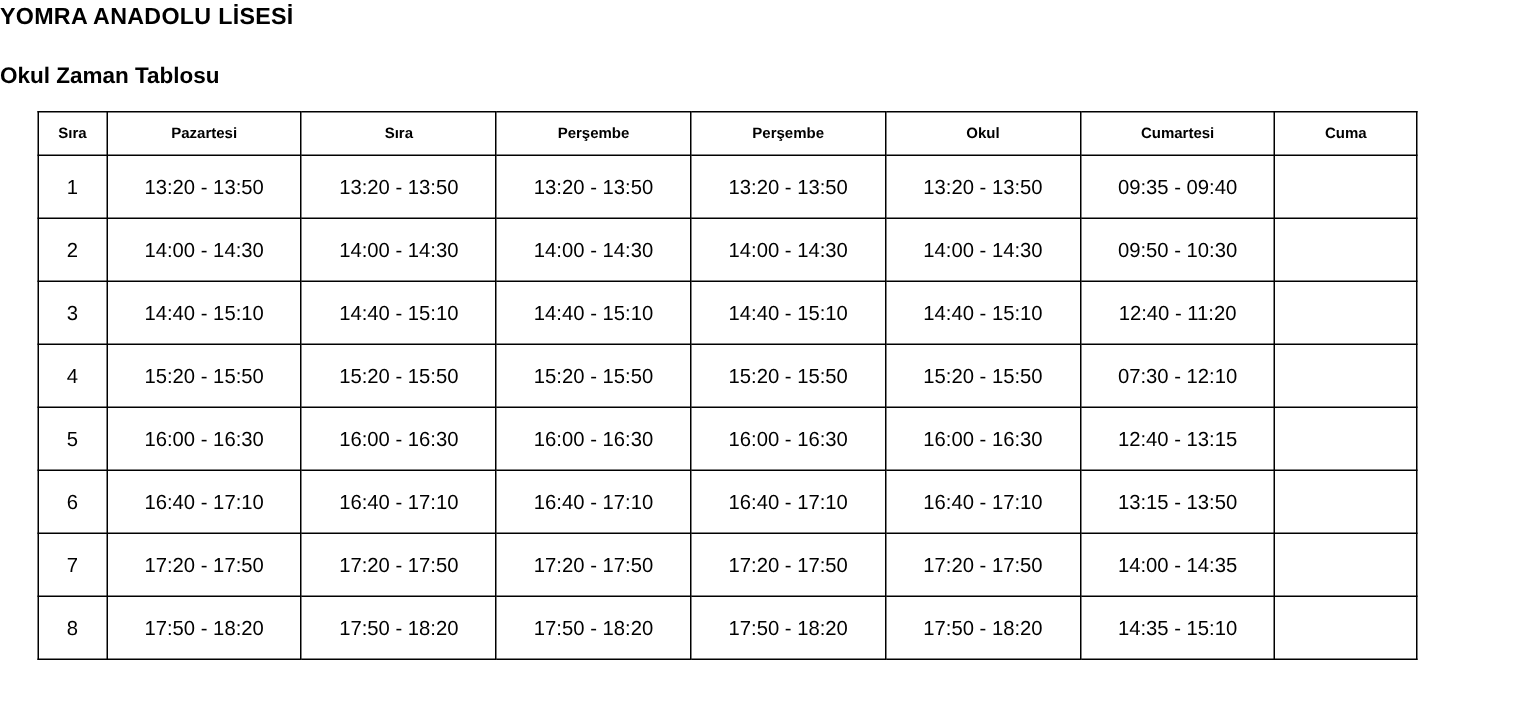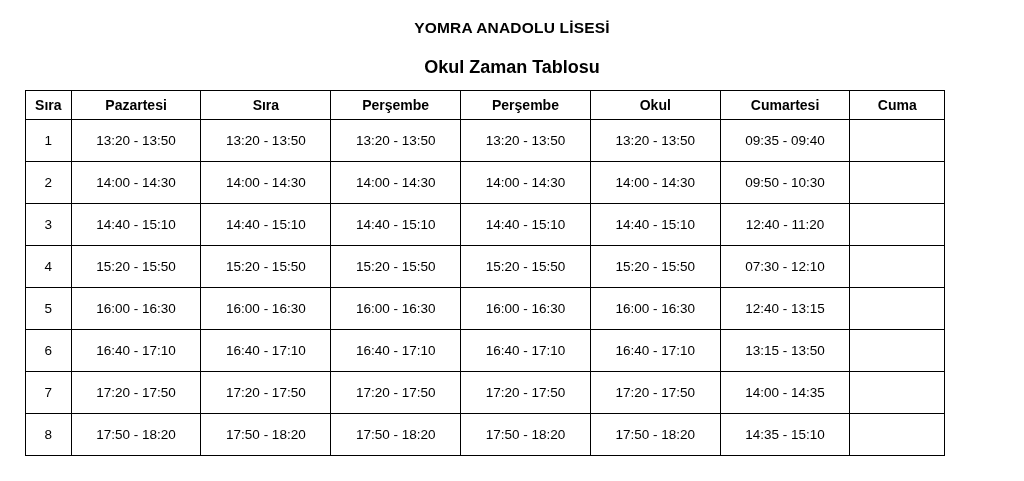--- a/index.html
+++ b/index.html
@@ -14,32 +14,32 @@
     color: #000000;
     overflow: hidden;
   }
   .page {
     position: relative;
     width: 1024px;
     height: 481px;
     box-sizing: border-box;
   }
   .title-block {
-    text-align: center;
-    padding-top: 18px;
+    text-align: left;
+    padding-top: 2px;
   }
   .school-title {
     font-size: 15.5px;
     font-weight: bold;
     letter-spacing: 0.2px;
     line-height: 20px;
     margin: 0;
   }
   .subtitle {
-    font-size: 18px;
+    font-size: 15px;
     font-weight: bold;
     line-height: 18px;
     margin: 0;
     padding-top: 20px;
   }
   .table-wrap {
     padding: 14px 0 0 25px;
   }
   table.schedule {
     border-collapse: collapse;
@@ -51,21 +51,21 @@
   table.schedule td {
     border: 1px solid #000000;
     text-align: center;
     vertical-align: middle;
     padding: 0;
     white-space: nowrap;
   }
   table.schedule th {
     font-weight: bold;
     height: 28px;
-    font-size: 14px;
+    font-size: 10px;
   }
   table.schedule td {
     height: 41px;
   }
   td.order-cell {
     font-weight: normal;
   }
   col.c-order  { width: 44px; }
   col.c-day    { width: 125px; }
   col.c-sat    { width: 125px; }

